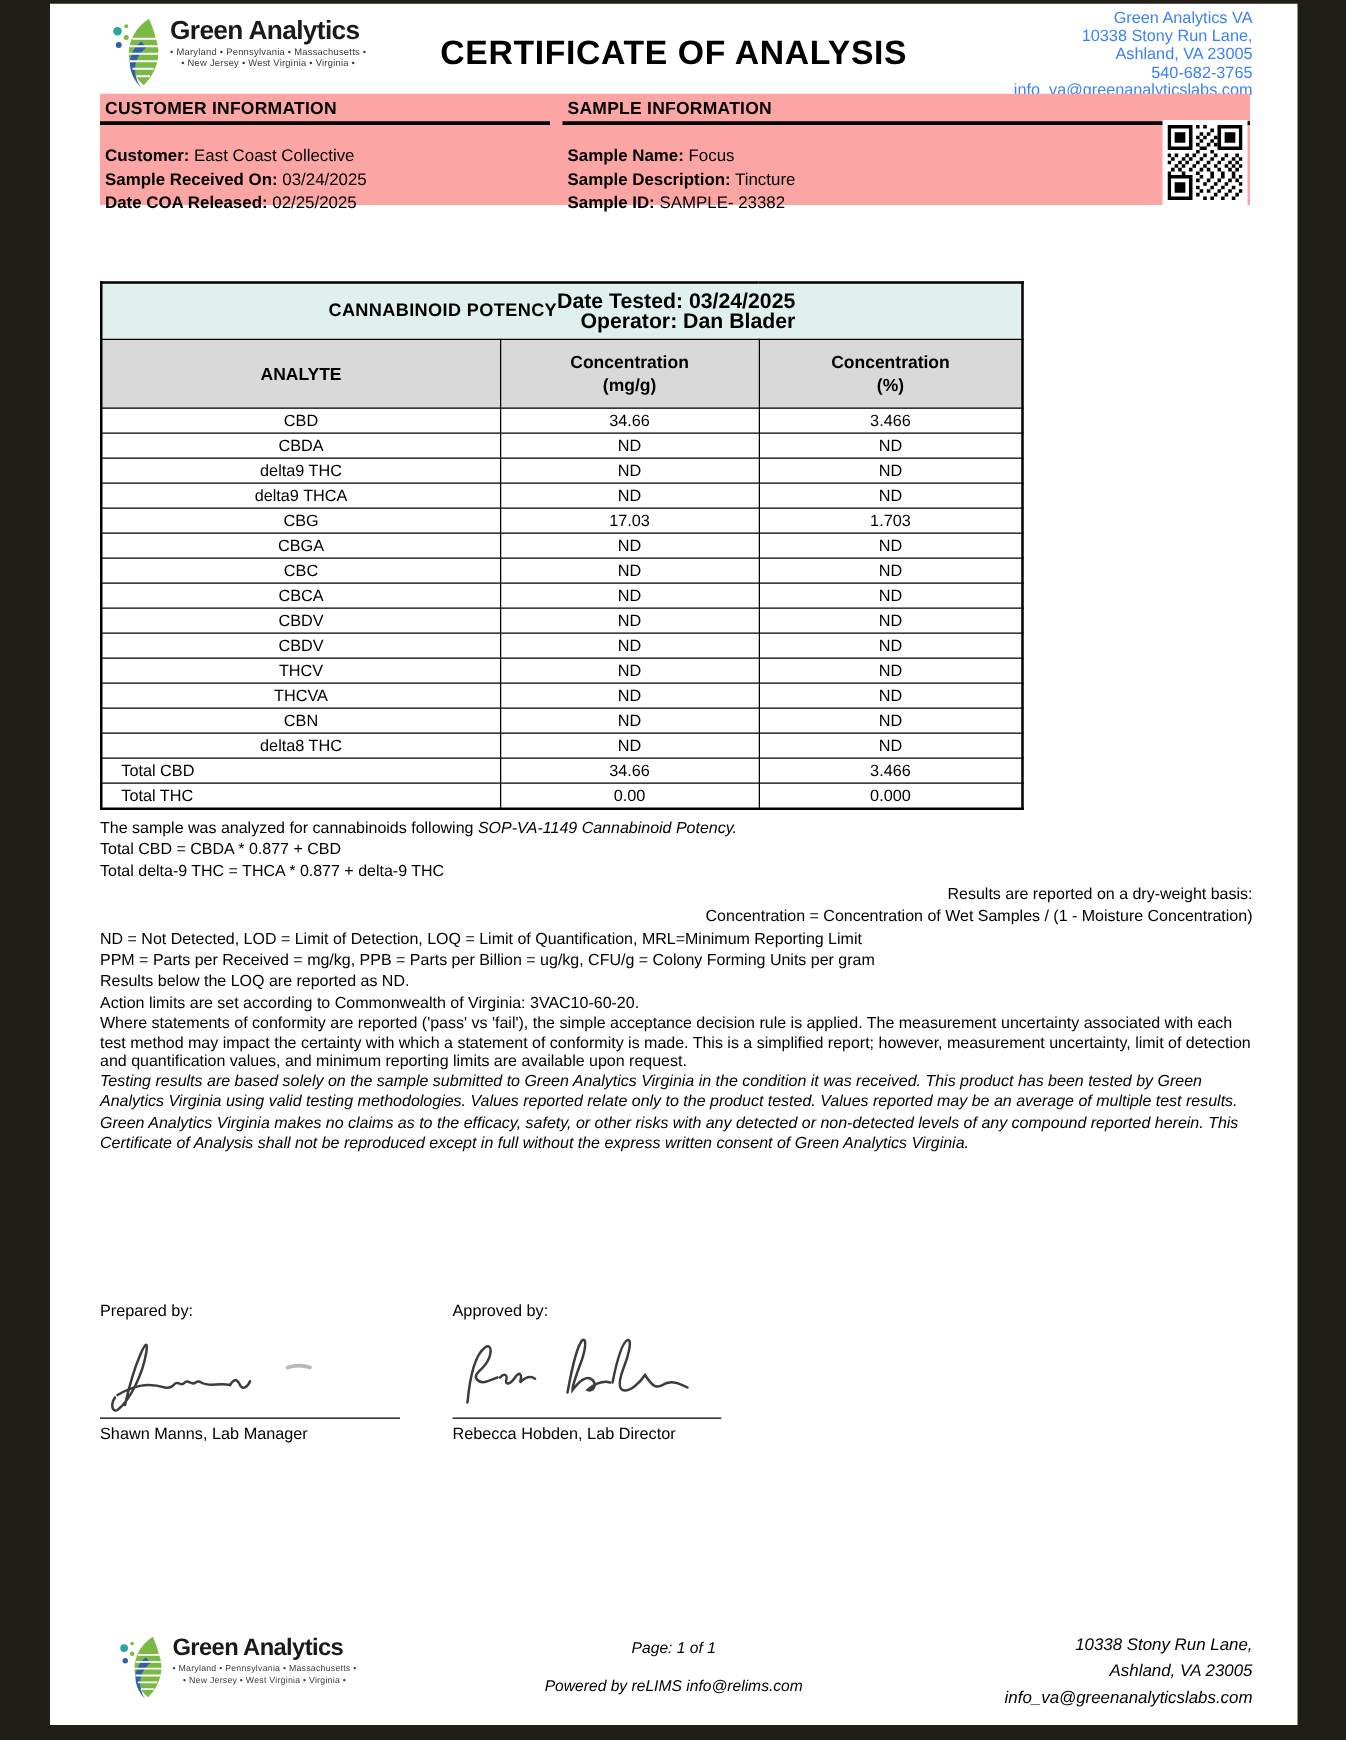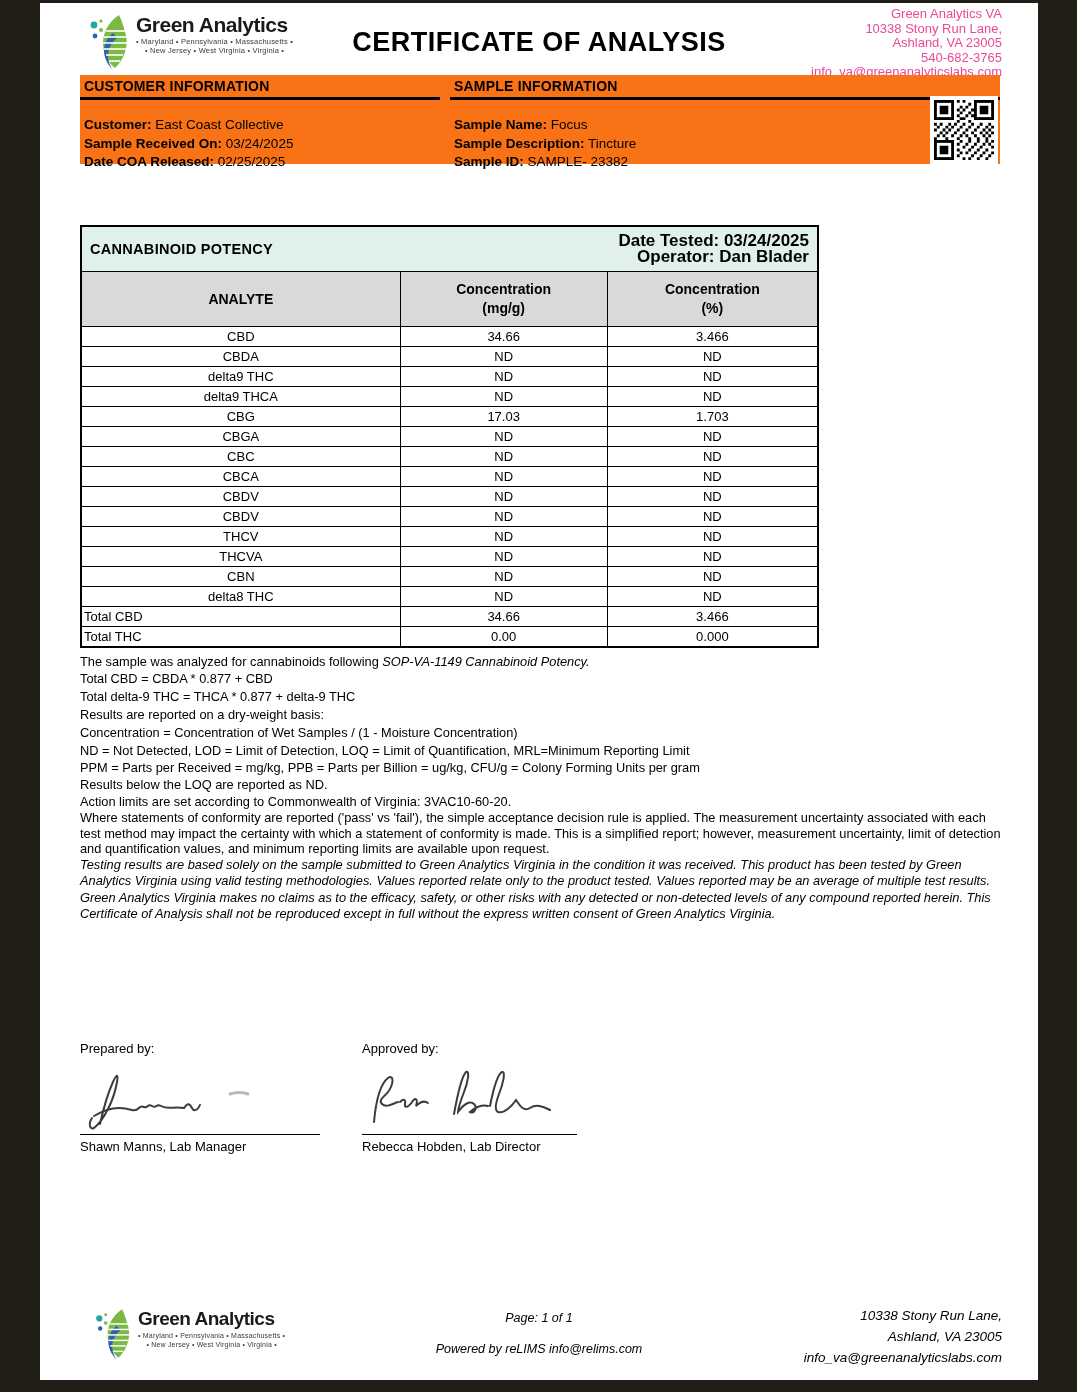--- a/index.html
+++ b/index.html
@@ -19,26 +19,26 @@
   .logo-block.bottom{left:52px;top:1304px;}
   .logo-text{margin-left:4px;}
   .logo-name{font-size:21px;font-weight:bold;letter-spacing:-0.5px;color:#1a1a1a;line-height:24px;}
   .logo-states{font-size:7.5px;color:#3a3a3a;text-align:center;line-height:9px;letter-spacing:0.2px;}
   .doc-title{
     position:absolute;left:0;top:24px;width:100%;text-align:center;
     font-size:27px;font-weight:bold;letter-spacing:0.5px;
   }
   .lab-address{
     position:absolute;right:36px;top:4px;text-align:right;
-    font-size:13px;line-height:14.5px;color:#ec4899;
+    font-size:13px;line-height:14.5px;color:#3b82f6;
   }
   
   .info-band{
     position:absolute;left:40px;top:72px;width:920px;height:89px;
-    background:#f97316;
+    background:#fca5a5;
     text-decoration:underline;
   }
   .info-col{position:absolute;top:0;height:100%;}
   .info-col.left{left:0;width:360px;}
   .info-col.right{left:370px;width:550px;}
   .info-title{
     font-size:14px;font-weight:bold;letter-spacing:0.2px;
     padding:3px 0 3px 4px;border-bottom:3px solid #000;
   }
   .info-rows{padding:4px 0 0 4px;margin-top:12px;}
@@ -48,34 +48,34 @@
     position:absolute;right:2px;top:21px;width:68px;height:68px;
     background:#fff;display:flex;align-items:center;justify-content:center;
   }
   .qr-tile svg{width:60px;height:60px;}
   
   .potency{position:absolute;left:40px;top:222px;width:739px;}
   table{border-collapse:collapse;width:100%;table-layout:fixed;}
   table,th,td{border:1px solid #000;}
   table{border-width:2px;}
   .band-cell{background:#dff0ed;padding:4px 8px;height:36px;}
-  .band-inner{display:flex;justify-content:space-between;align-items:center;}
+  .band-inner{display:flex;justify-content:center;align-items:center;}
   .band-title{font-size:14.5px;font-weight:bold;letter-spacing:0.3px;}
   .band-meta{text-align:right;font-size:17px;font-weight:bold;line-height:16px;}
   th.colhead{
     background:#d9d9d9;font-size:14px;font-weight:bold;
     height:52px;text-align:center;line-height:19px;vertical-align:middle;
   }
   td{font-size:13px;height:19px;padding:0 2px;text-align:center;vertical-align:middle;}
-  tr.total-row td:first-child{text-align:left;padding-left:2px;}
+  tr.total-row td:first-child{text-align:left;padding-left:15px;}
   col.c1{width:43.3%;}col.c2{width:28.1%;}col.c3{width:28.6%;}
   
   .notes{position:absolute;left:40px;top:650px;width:922px;font-size:12.8px;line-height:17px;}
   .notes .blk{margin:0;}
-  .mt14{margin-top:14px;}.mt19{margin-top:19px;}.mt12{margin-top:12px;}
+  .mt14{margin-top:14px;}.mt19{margin-top:19px;text-align:right;}.mt12{margin-top:12px;}
   .mt13{margin-top:13px;}.mt16{margin-top:16px;}
   .conformity{line-height:15.5px;}
   .disclaimer{font-style:italic;line-height:16.5px;}
   
   .signatures{position:absolute;left:40px;top:1038px;}
   .sig-block{position:absolute;top:0;}
   .sig-block.left{left:0;width:240px;}
   .sig-block.right{left:282px;width:215px;}
   .sig-label{font-size:13px;}
   .sig-art{height:74px;margin-top:2px;}

